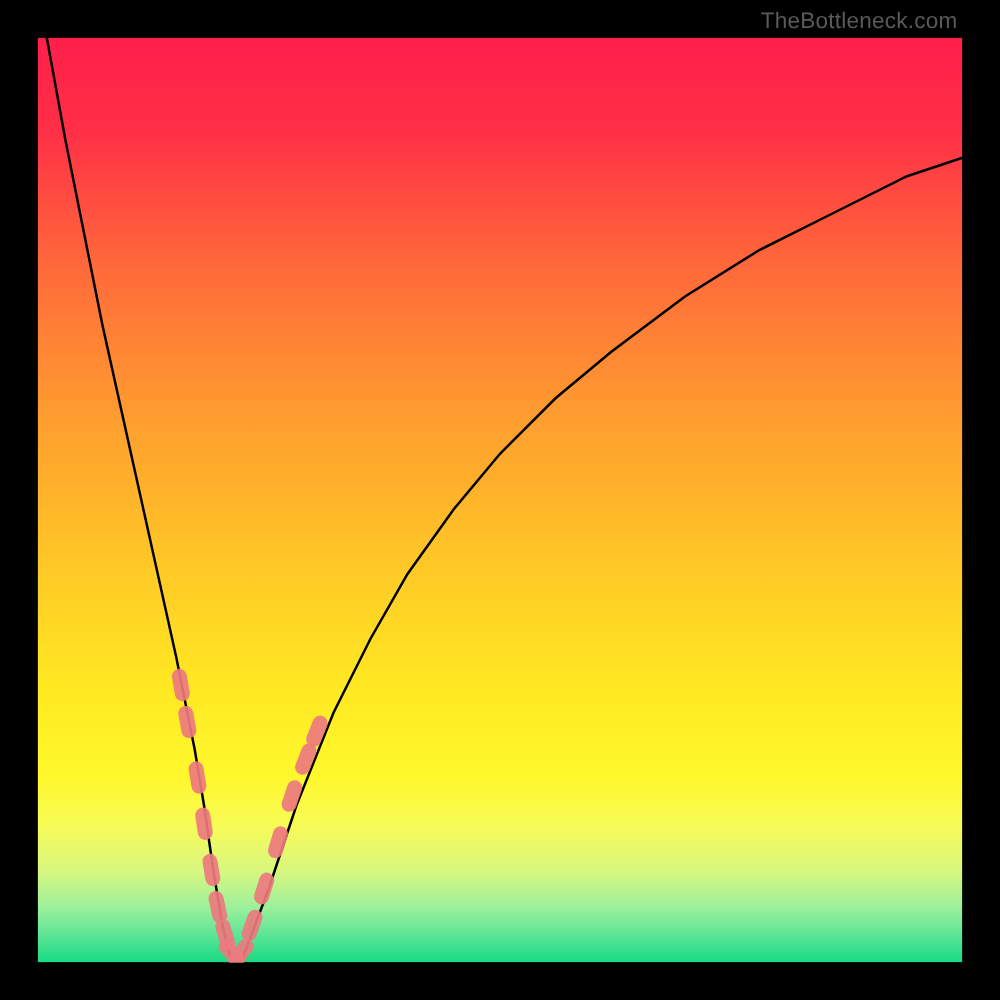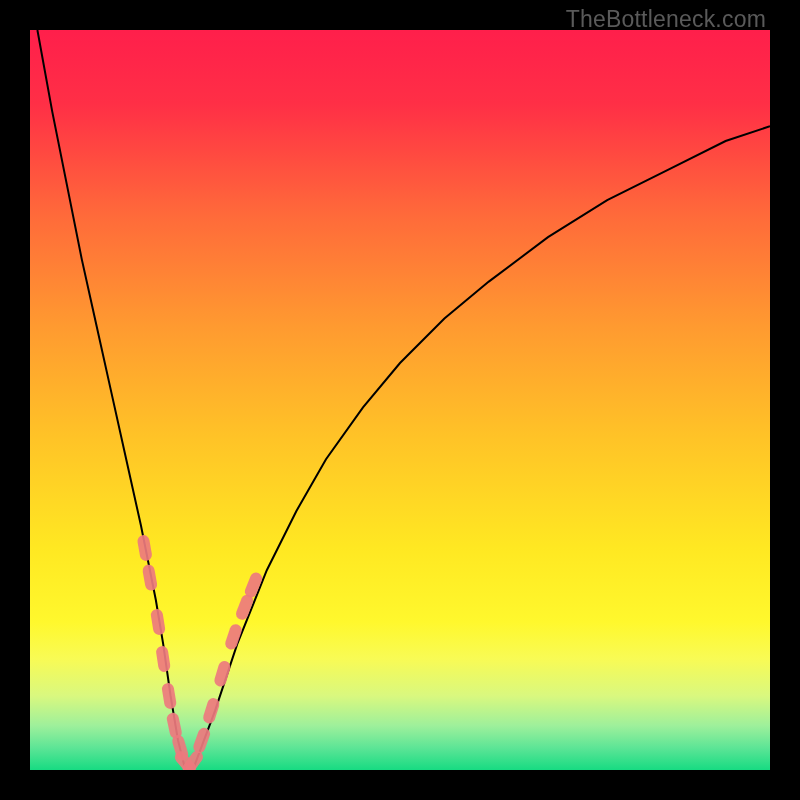--- a/index.html
+++ b/index.html
@@ -20,21 +20,21 @@
   }
   .gradient {
     position: absolute;
     left: 0; top: 0; right: 0; bottom: 0;
   }
   .watermark {
     position: absolute;
     top: 6px;
     right: 34px;
     font-family: Arial, Helvetica, sans-serif;
-    font-size: 23px;
+    font-size: 18px;
     font-weight: 500;
     color: #5a5a5a;
     letter-spacing: 0.2px;
   }
   svg.curves {
     position: absolute;
     left: 0; top: 0;
     width: 740px;
     height: 740px;
     overflow: visible;

